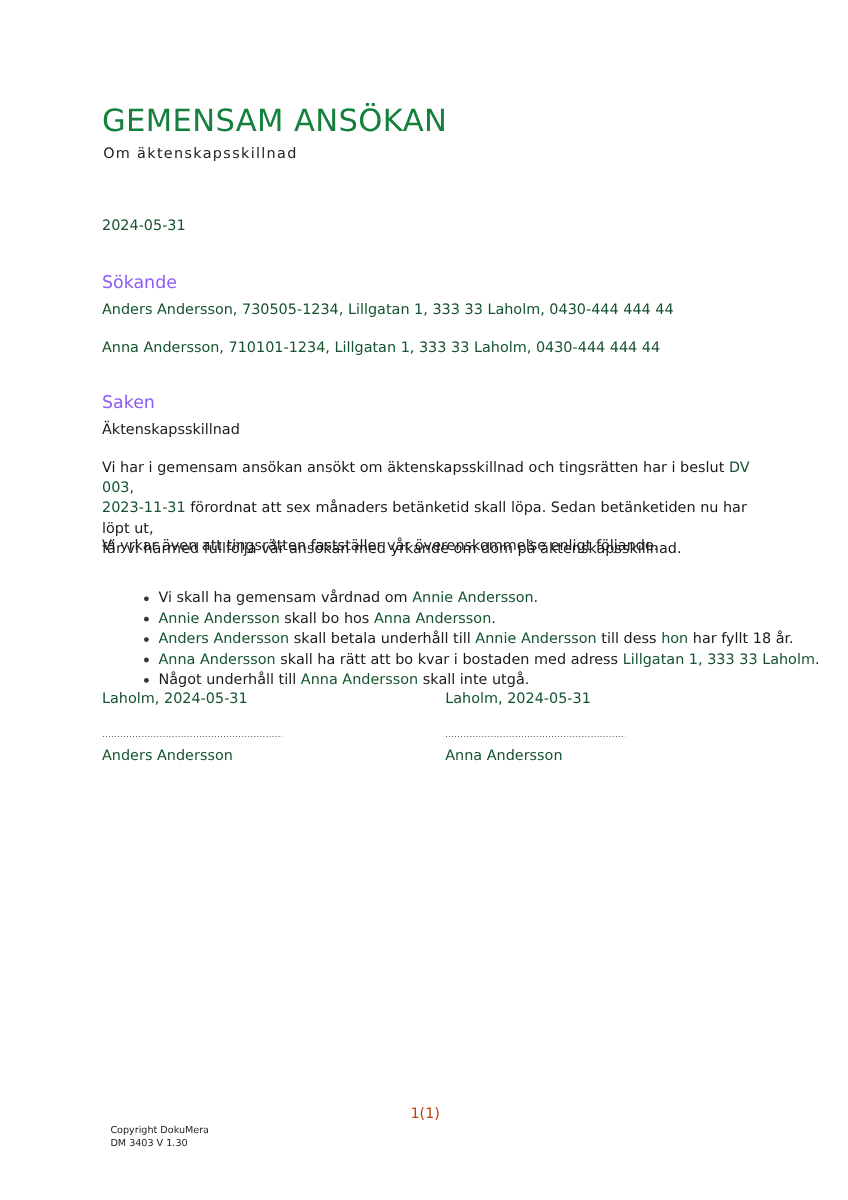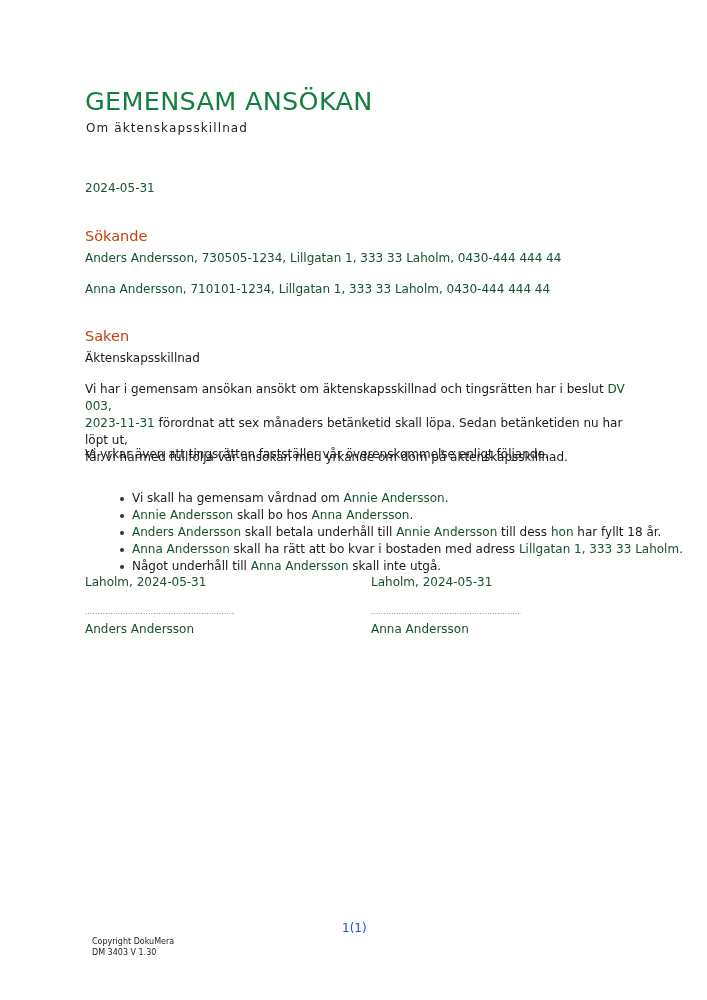--- a/index.html
+++ b/index.html
@@ -2,29 +2,29 @@
 <html><head>
 <meta charset="utf-8">
 <style>
   html, body { margin: 0; padding: 0; background: #ffffff; }
   body { width: 707px; height: 1000px; position: relative; overflow: hidden;
          font-family: "DejaVu Sans", sans-serif; color: #1a1a1a; }
   .red { color: #14532d; }
   .title { position: absolute; left: 85px; top: 86px; font-size: 25.5px; letter-spacing: 0.3px; color: #15803d; font-weight: normal; margin: 0; }
   .subtitle { position: absolute; left: 86px; top: 121px; font-size: 12px; letter-spacing: 1.1px; color: #222; }
   .date { position: absolute; left: 85px; top: 181px; font-size: 12px; }
-  .h2 { position: absolute; left: 85px; font-size: 14.5px; color: #c2410c; margin: 0; font-weight: normal; }
+  .h2 { position: absolute; left: 85px; font-size: 14.5px; color: #8b5cf6; margin: 0; font-weight: normal; }
   .line { position: absolute; left: 85px; font-size: 12px; white-space: nowrap; }
   .para { position: absolute; left: 85px; width: 540px; font-size: 12px; line-height: 17px; margin: 0; }
   ul.bullets { position: absolute; left: 85px; top: 474px; margin: 16px; padding: 0 0 0 31px; font-size: 12px; line-height: 17px; list-style: none; }
   ul.bullets li { position: relative; white-space: nowrap; }
   ul.bullets li::before { content: ""; position: absolute; left: -12px; top: 7px; width: 4px; height: 4px; border-radius: 50%; background: #333; }
   .sig { position: absolute; font-size: 12px; }
   .dots { position: absolute; font-size: 7px; letter-spacing: 0.3px; color: #444; white-space: nowrap; overflow: hidden; width: 150px; }
-  .pagenum { position: absolute; left: 342px; top: 921px; font-size: 12px; color: #1d4ed8; }
+  .pagenum { position: absolute; left: 342px; top: 921px; font-size: 12px; color: #c2410c; }
   .footer { position: absolute; left: 92px; font-size: 8px; color: #222; }
 </style>
 </head>
 <body>
 
 <h1 class="title">GEMENSAM ANSÖKAN</h1>
 <div class="subtitle">Om äktenskapsskillnad</div>
 <div class="date red">2024-05-31</div>
 
 <h2 class="h2" style="top:228px">Sökande</h2>

